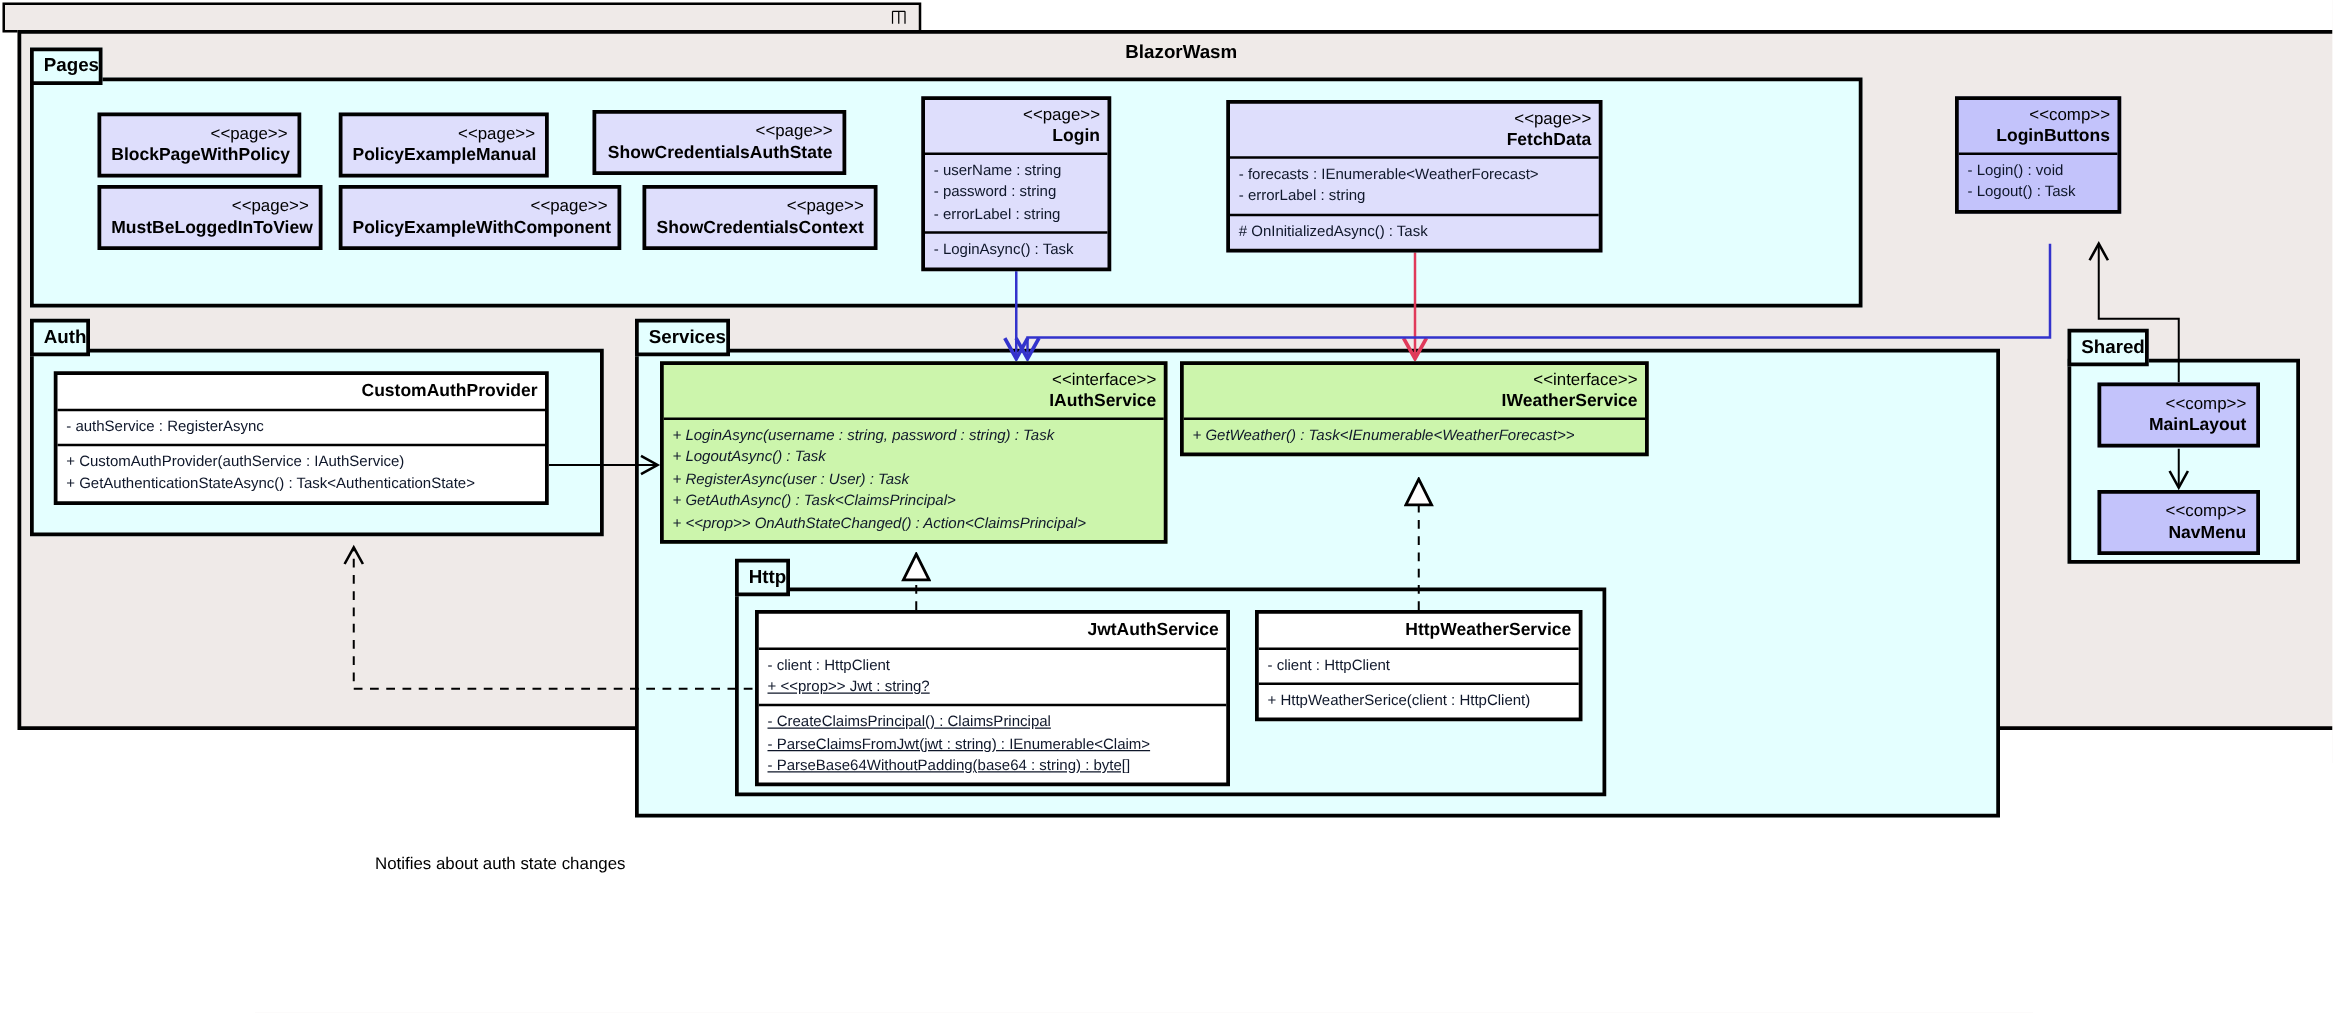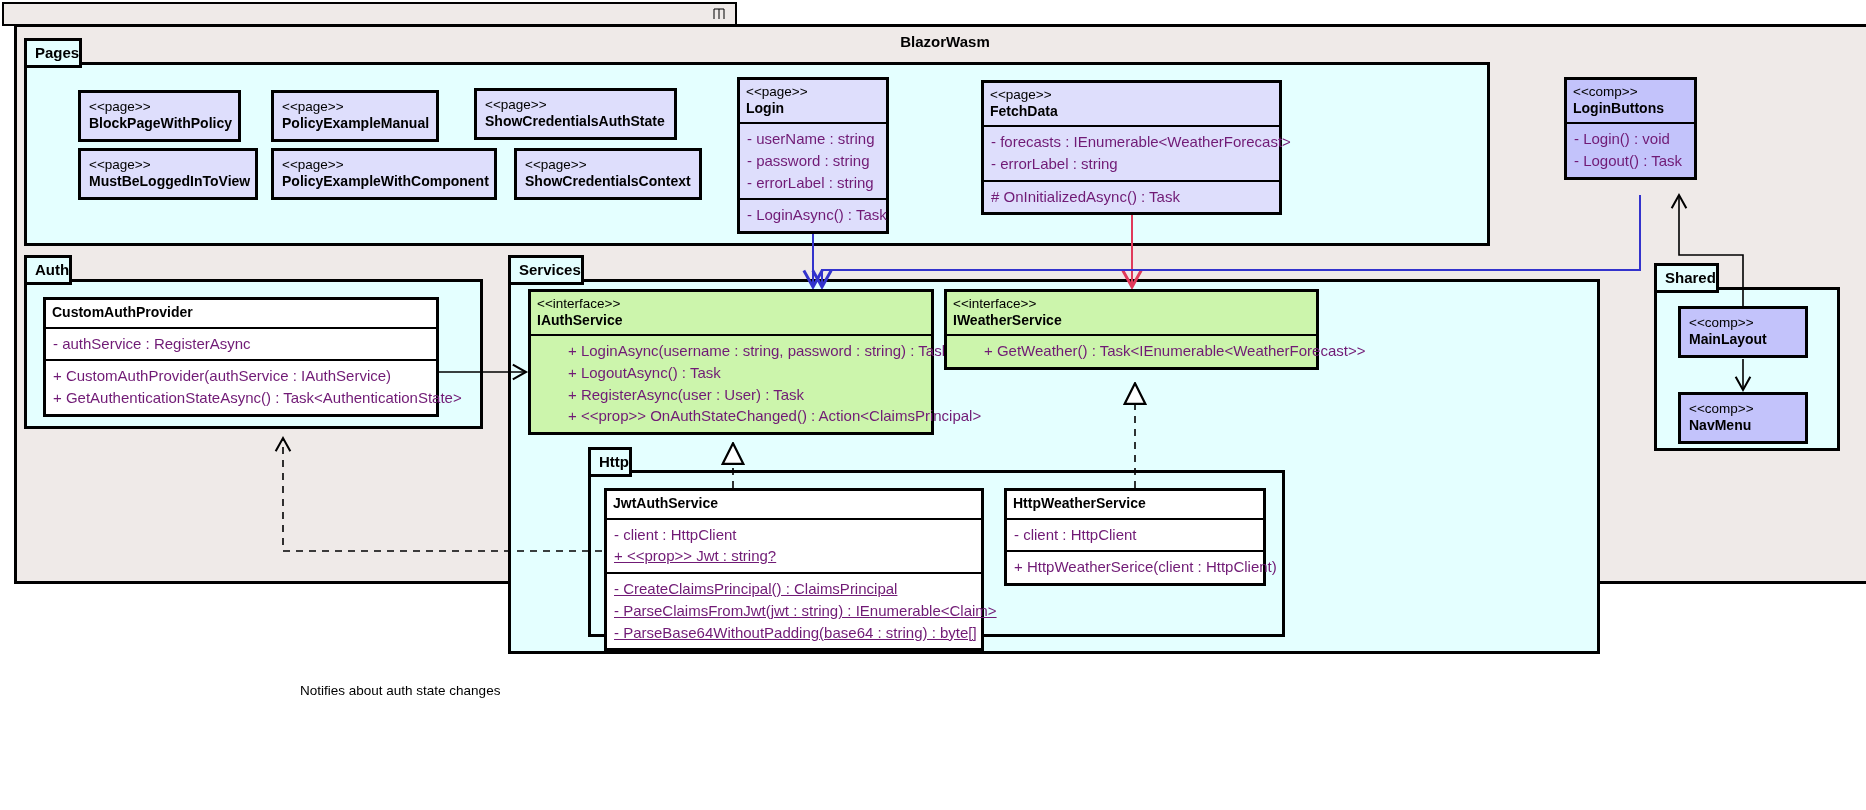--- a/index.html
+++ b/index.html
@@ -21,26 +21,26 @@
   .pkg{position:absolute;box-sizing:border-box;border:3px solid #000;background:#e4ffff;}
   .pkg-tab{position:absolute;box-sizing:border-box;border:3px solid #000;background:#e4ffff;
            font-size:15px;font-weight:bold;color:#000;line-height:1;
            padding:4px 0 5px 8px;z-index:4;}
 
   
   .cls{position:absolute;box-sizing:border-box;border:3px solid #000;background:#fff;z-index:6;}
   .cls.purple{background:#dedefc;}
   .cls.purple-dark{background:#c3c3fb;}
   .cls.green{background:#ccf5ac;}
-  .cls .hdr{padding:4px 6px 5px 6px;text-align:left;}
+  .cls .hdr{padding:4px 6px 5px 6px;text-align:right;}
   .cls .stereo{font-size:13.5px;color:#000;line-height:1.15;}
   .cls .cname{font-size:14px;font-weight:bold;color:#000;line-height:1.25;}
   .cls .sec{border-top:2px solid #000;padding:4px 7px 5px 7px;}
-  .cls .row{font-size:15px;color:#701a75;line-height:1.45;white-space:nowrap;}
-  .cls .row.ital{margin-left:30px;}
+  .cls .row{font-size:12px;color:#0f172a;line-height:1.45;white-space:nowrap;}
+  .cls .row.ital{font-style:italic;}
   .cls .row.stat{text-decoration:underline;}
   .cls.simple .hdr{padding:6px 8px 7px 8px;}
 
   
   #links{position:absolute;left:0;top:0;width:1866px;height:810px;z-index:5;pointer-events:none;}
   .note-label{position:absolute;font-size:13.5px;color:#000;z-index:6;white-space:nowrap;margin-top:12px;}
 </style>
 </head>
 <body>
 
@@ -162,20 +162,21 @@
 
   <div class="cls green" style="left:528px;top:289px;width:406px;">
     <div class="hdr">
       <div class="stereo">&lt;&lt;interface&gt;&gt;</div>
       <div class="cname">IAuthService</div>
     </div>
     <div class="sec">
       <div class="row ital">+ LoginAsync(username : string, password : string) : Task</div>
       <div class="row ital">+ LogoutAsync() : Task</div>
       <div class="row ital">+ RegisterAsync(user : User) : Task</div>
+      <div class="row ital">+ GetAuthAsync() : Task&lt;ClaimsPrincipal&gt;</div>
       <div class="row ital">+ &lt;&lt;prop&gt;&gt; OnAuthStateChanged() : Action&lt;ClaimsPrincipal&gt;</div>
     </div>
   </div>
 
   <div class="cls green" style="left:944px;top:289px;width:375px;">
     <div class="hdr">
       <div class="stereo">&lt;&lt;interface&gt;&gt;</div>
       <div class="cname">IWeatherService</div>
     </div>
     <div class="sec">

